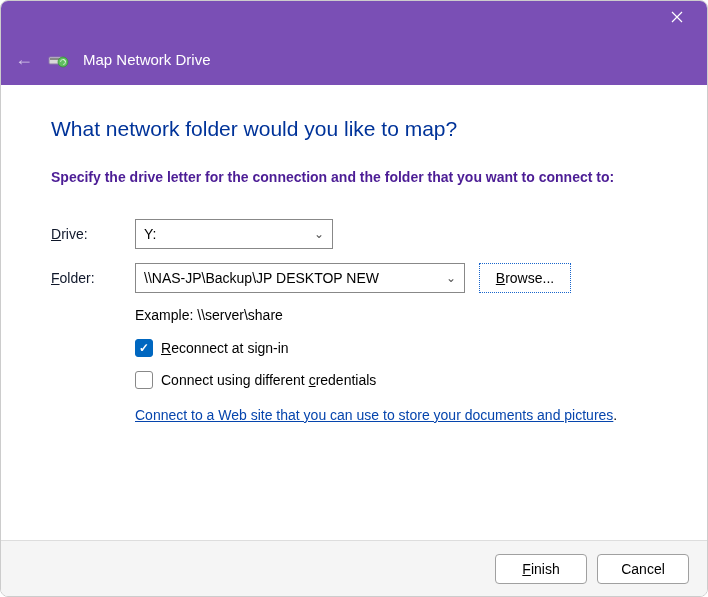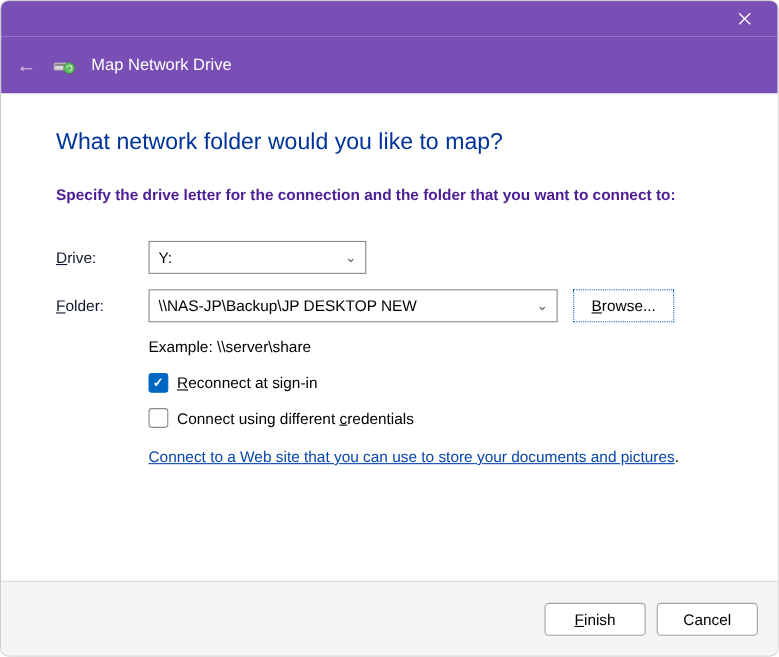--- a/index.html
+++ b/index.html
@@ -13,30 +13,30 @@
 .headertitle { color: #fff; font-size: 15px; font-weight: 400; }
 .content { flex: 1; background: #fff; padding: 32px 44px 10px 50px; }
 .heading { color: #003399; font-size: 21px; font-weight: 400; margin-bottom: 28px; }
 .subhead { color: #4c1d95; font-size: 14px; margin-bottom: 34px; font-weight: bold; }
 .row { display: flex; align-items: center; margin-bottom: 14px; }
 .label { width: 84px; color: #0f172a; font-size: 14px; }
 .underline { text-decoration: underline; }
 .combo, .textinput { height: 30px; border: 1px solid #888; background: #fff; font-family: inherit; font-size: 14px; padding: 0 8px; }
 .combo { width: 198px; position: relative; display: flex; align-items: center; justify-content: space-between; }
 .chev { font-size: 12px; color: #555; }
-.textinput { width: 372px; display: flex; align-items: center; justify-content: space-between; }
+.textinput { width: 330px; display: flex; align-items: center; justify-content: space-between; }
 .textinput .val { flex: 1; white-space: nowrap; overflow: hidden; }
 .browsebtn { width: 92px; height: 30px; margin-left: 14px; border: 1px dotted #1a66cc; background: #fff; font-family: inherit; font-size: 14px; display: flex; align-items: center; justify-content: center; }
 .indent { margin-left: 84px; margin-bottom: 16px; font-size: 14px; }
 .chkrow { margin-left: 84px; display: flex; align-items: center; gap: 8px; margin-bottom: 14px; font-size: 14px; }
 .chkbox { width: 18px; height: 18px; border: 1px solid #888; border-radius: 3px; display: flex; align-items: center; justify-content: center; flex-shrink: 0; }
 .chkbox.checked { background: #0067c0; border-color: #0067c0; color: #fff; font-size: 12px; font-weight: bold; }
 .linkrow { margin-left: 84px; font-size: 14px; margin-top: 18px; }
 .linkrow a { color: #0645ad; }
-.footer { height: 68px; background: #f5f5f5; border-top: 1px solid #ddd; display: flex; justify-content: flex-end; align-items: center; padding-right: 18px; gap: 10px; }
+.footer { height: 56px; background: #f5f5f5; border-top: 1px solid #ddd; display: flex; justify-content: flex-end; align-items: center; padding-right: 18px; gap: 10px; }
 .footer button { width: 92px; height: 30px; background: #fff; border: 1px solid #a0a0a0; border-radius: 4px; font-family: inherit; font-size: 14px; cursor: pointer; }
 </style>
 </head>
 <body>
 
 <div class="window">
   <div class="titlebar">
     <div class="closebtn">
       <svg width="12" height="12" viewBox="0 0 12 12">
           <path d="M1 1 L11 11 M11 1 L1 11" stroke="#fff" stroke-width="1.2" fill="none"></path>

